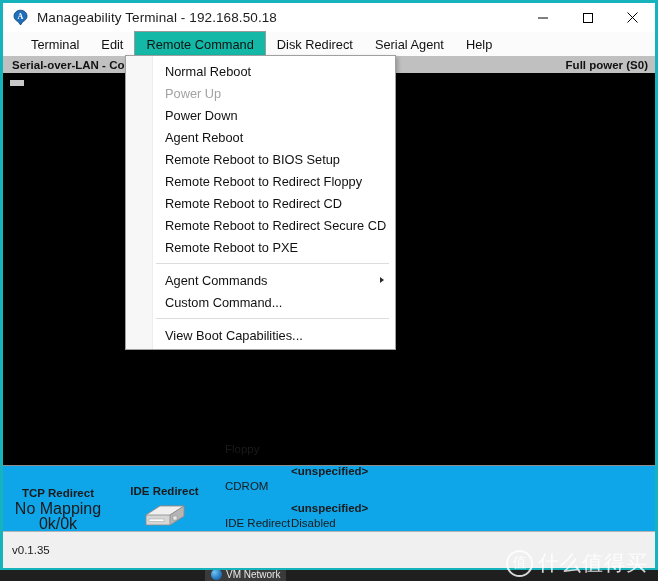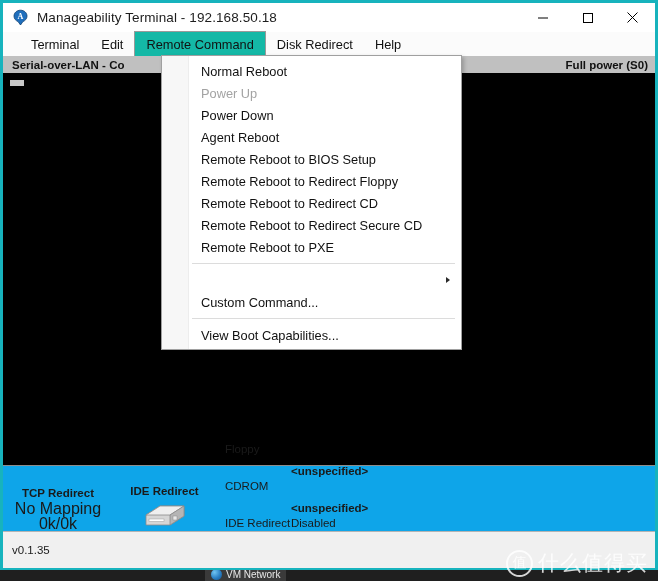--- a/index.html
+++ b/index.html
@@ -246,30 +246,29 @@
     font-size: 11.5px;
     color: #1a1a1a;
     box-sizing: border-box;
   }
 
   
   .dropdown {
     position: absolute;
     left: 122px;
     top: 52px;
-    width: 301px;
+    width: 271px;
     background: #ffffff;
     border: 1px solid #a0a0a0;
     box-shadow: 2px 2px 4px rgba(0,0,0,0.22);
     z-index: 50;
     padding: 4px 0 3px 0;
     box-sizing: border-box;
     font-size: 12.8px;
     color: #111111;
-    margin-left: 36px;
   }
   .dropdown::before {
     content: "";
     position: absolute;
     left: 0; top: 0; bottom: 0;
     width: 26px;
     background: #f7f7f7;
     border-right: 1px solid #ededed;
   }
   .dd-item {
@@ -378,20 +377,23 @@
       <div class="menu-item">
         <span>Edit</span>
       </div>
       <div class="menu-item open">
         <span>Remote Command</span>
       </div>
       <div class="menu-item">
         <span>Disk Redirect</span>
       </div>
       <div class="menu-item">
+        <span>Serial Agent</span>
+      </div>
+      <div class="menu-item">
         <span>Help</span>
       </div>
     </div>
 
     <div class="sol-bar">
       <span class="left">Serial-over-LAN - Co</span>
       <span class="right">Full power (S0)</span>
     </div>
 
     <div class="terminal-wrap">
@@ -471,20 +473,21 @@
       <div class="dd-item">
         <span>Remote Reboot to Redirect Secure CD</span>
       </div>
       <div class="dd-item">
         <span>Remote Reboot to PXE</span>
       </div>
 
       <div class="dd-sep"></div>
 
       <div class="dd-item">
+        <span>Agent Commands</span>
         <span class="dd-arrow"></span>
       </div>
       <div class="dd-item">
         <span>Custom Command...</span>
       </div>
 
       <div class="dd-sep"></div>
 
       <div class="dd-item">
         <span>View Boot Capabilities...</span>

